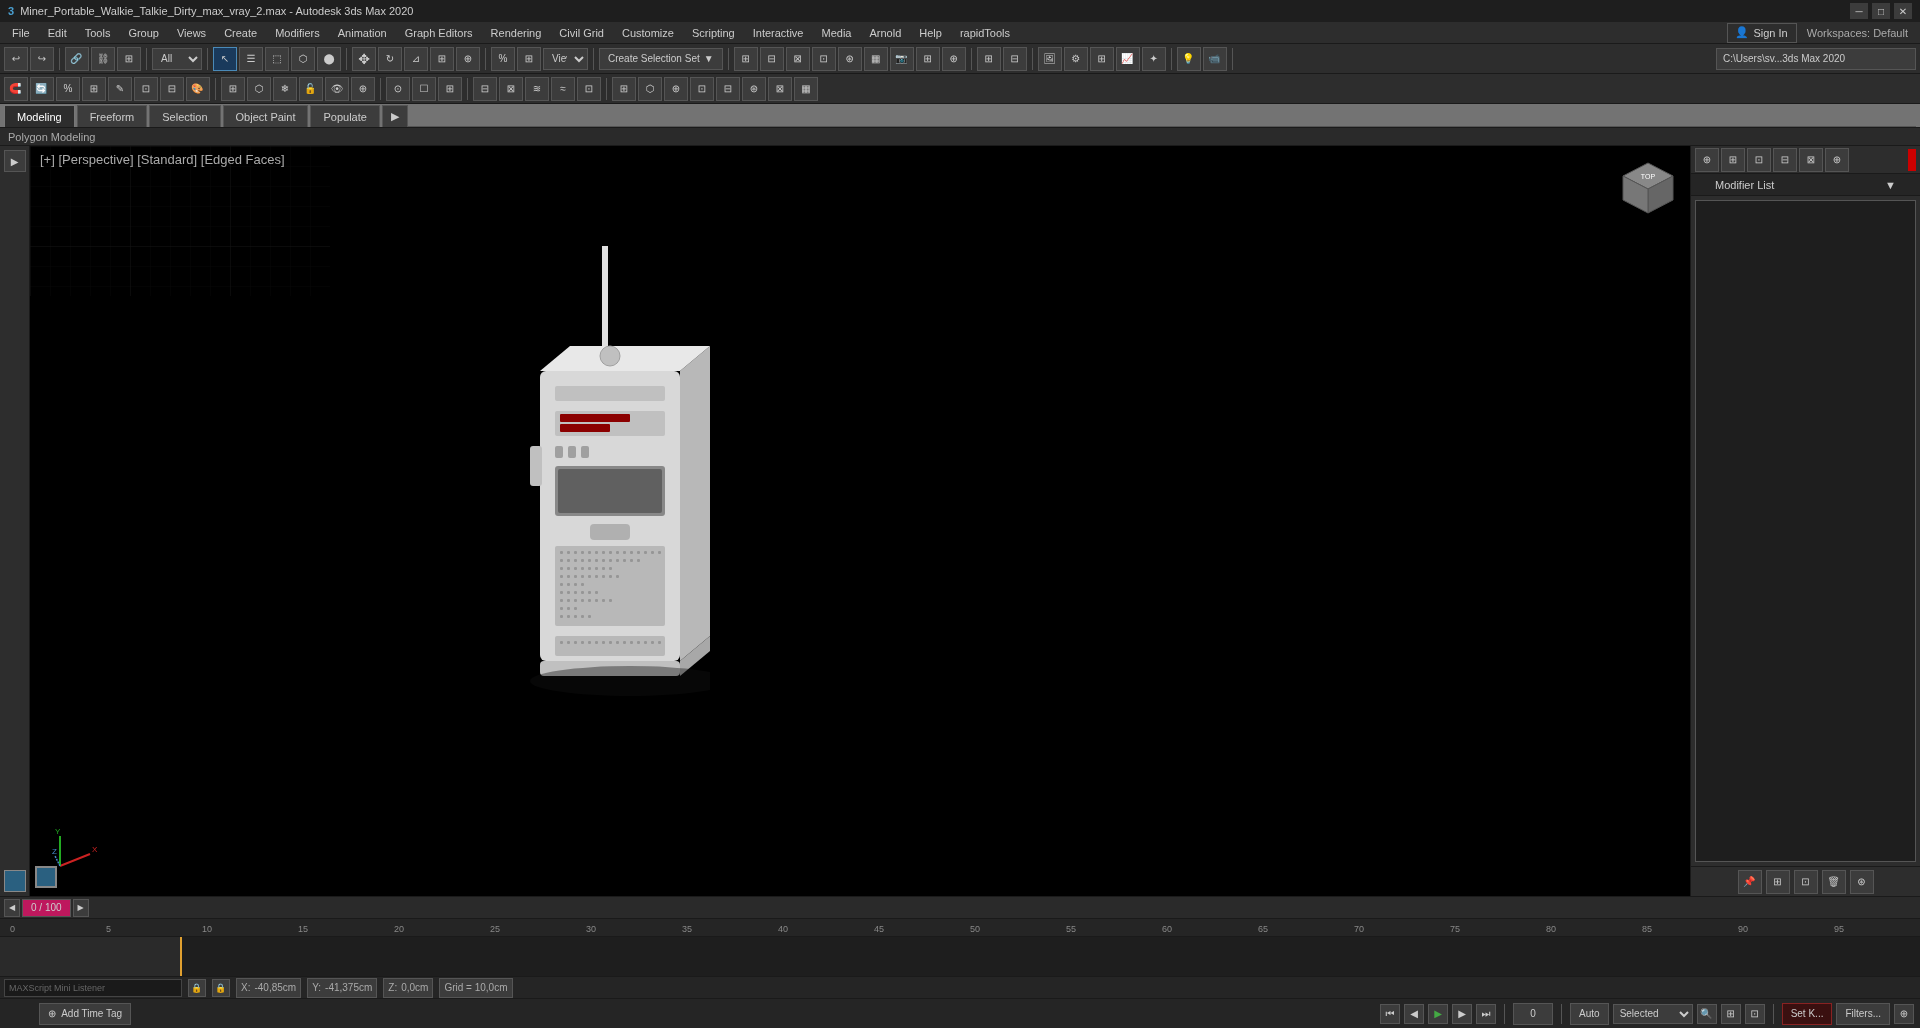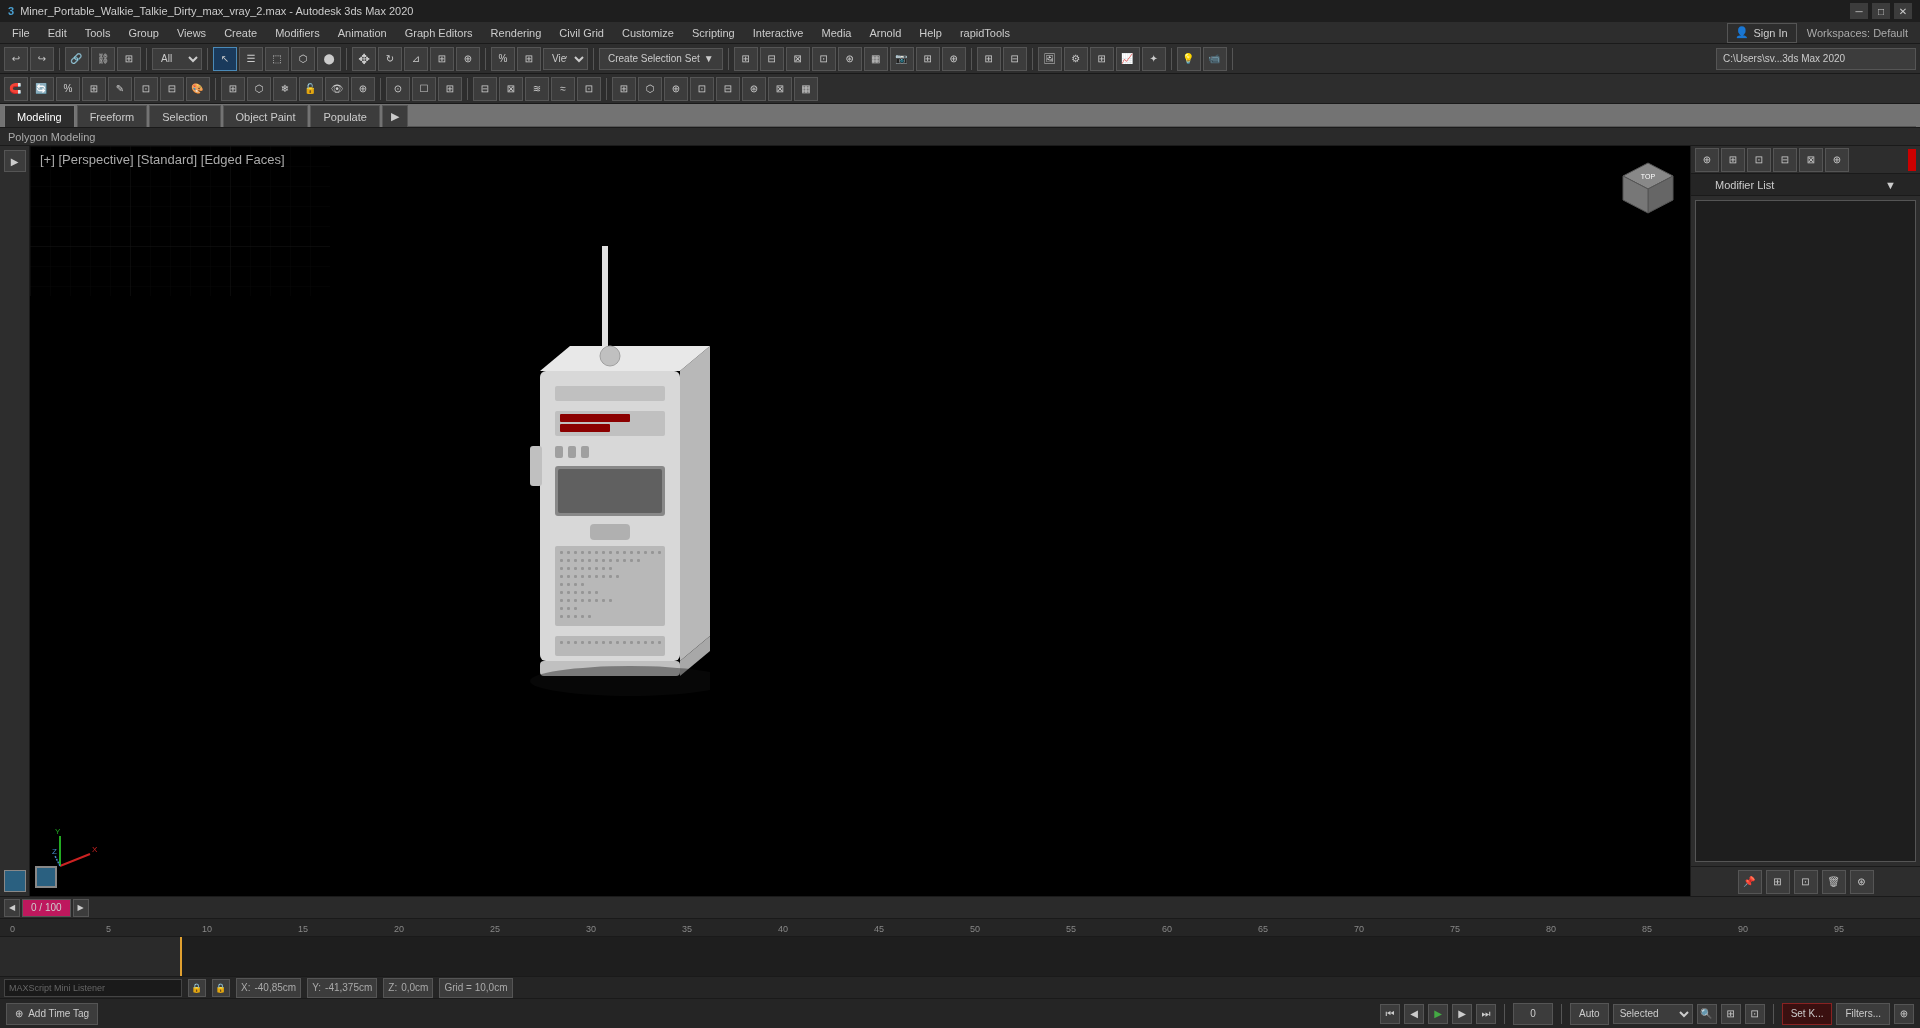--- a/index.html
+++ b/index.html
@@ -902,21 +902,21 @@
     <span>0,0cm</span>
   </div>
 
   <div class="coord-field">
     <span>Grid = 10,0cm</span>
   </div>
 </div>
 
 <div id="bottom-bar" style="height:30px;background:#252525;display:flex;align-items:center;padding:0 6px;gap:4px;border-top:1px solid #1a1a1a;">
 
-  <button style="height:22px;padding:0 8px;background:#3c3c3c;border:1px solid #555;color:#ccc;font-size:10px;cursor:pointer;">
+  <button style="height:22px;padding:0 8px;background:#3c3c3c;border:1px solid #555;color:#ccc;font-size:10px;cursor:pointer;margin-left:33px;">
     <span>⊕</span>
     <span style="margin-left:2px;">Add Time Tag</span>
   </button>
 
   <div style="flex:1"></div>
 
   <button class="playback-btn" title="Go to Start">⏮</button>
   <button class="playback-btn" title="Previous Frame">◀</button>
   <button class="playback-btn" title="Play" style="color:#44aa44;">▶</button>
   <button class="playback-btn" title="Next Frame">▶</button>

